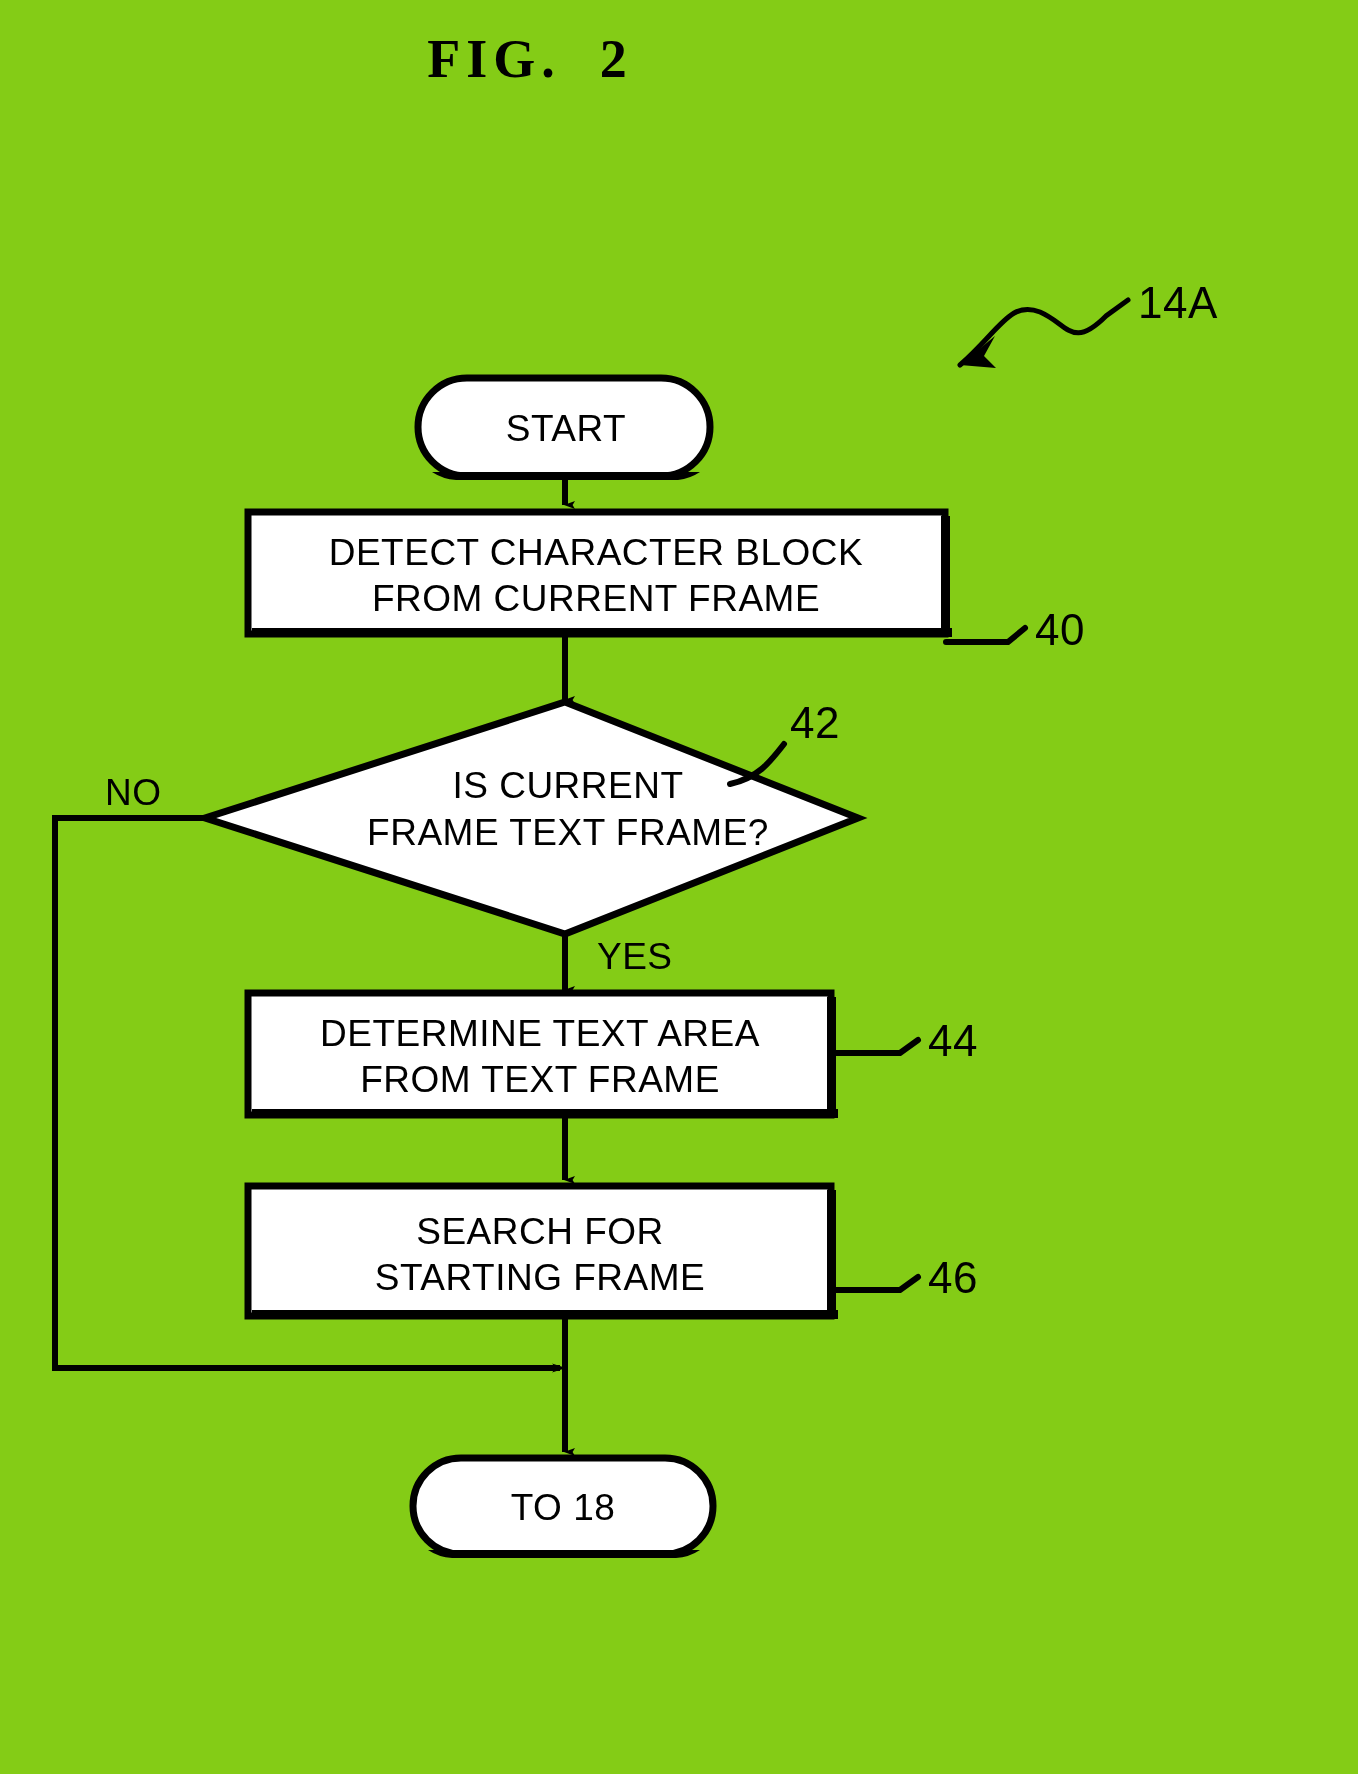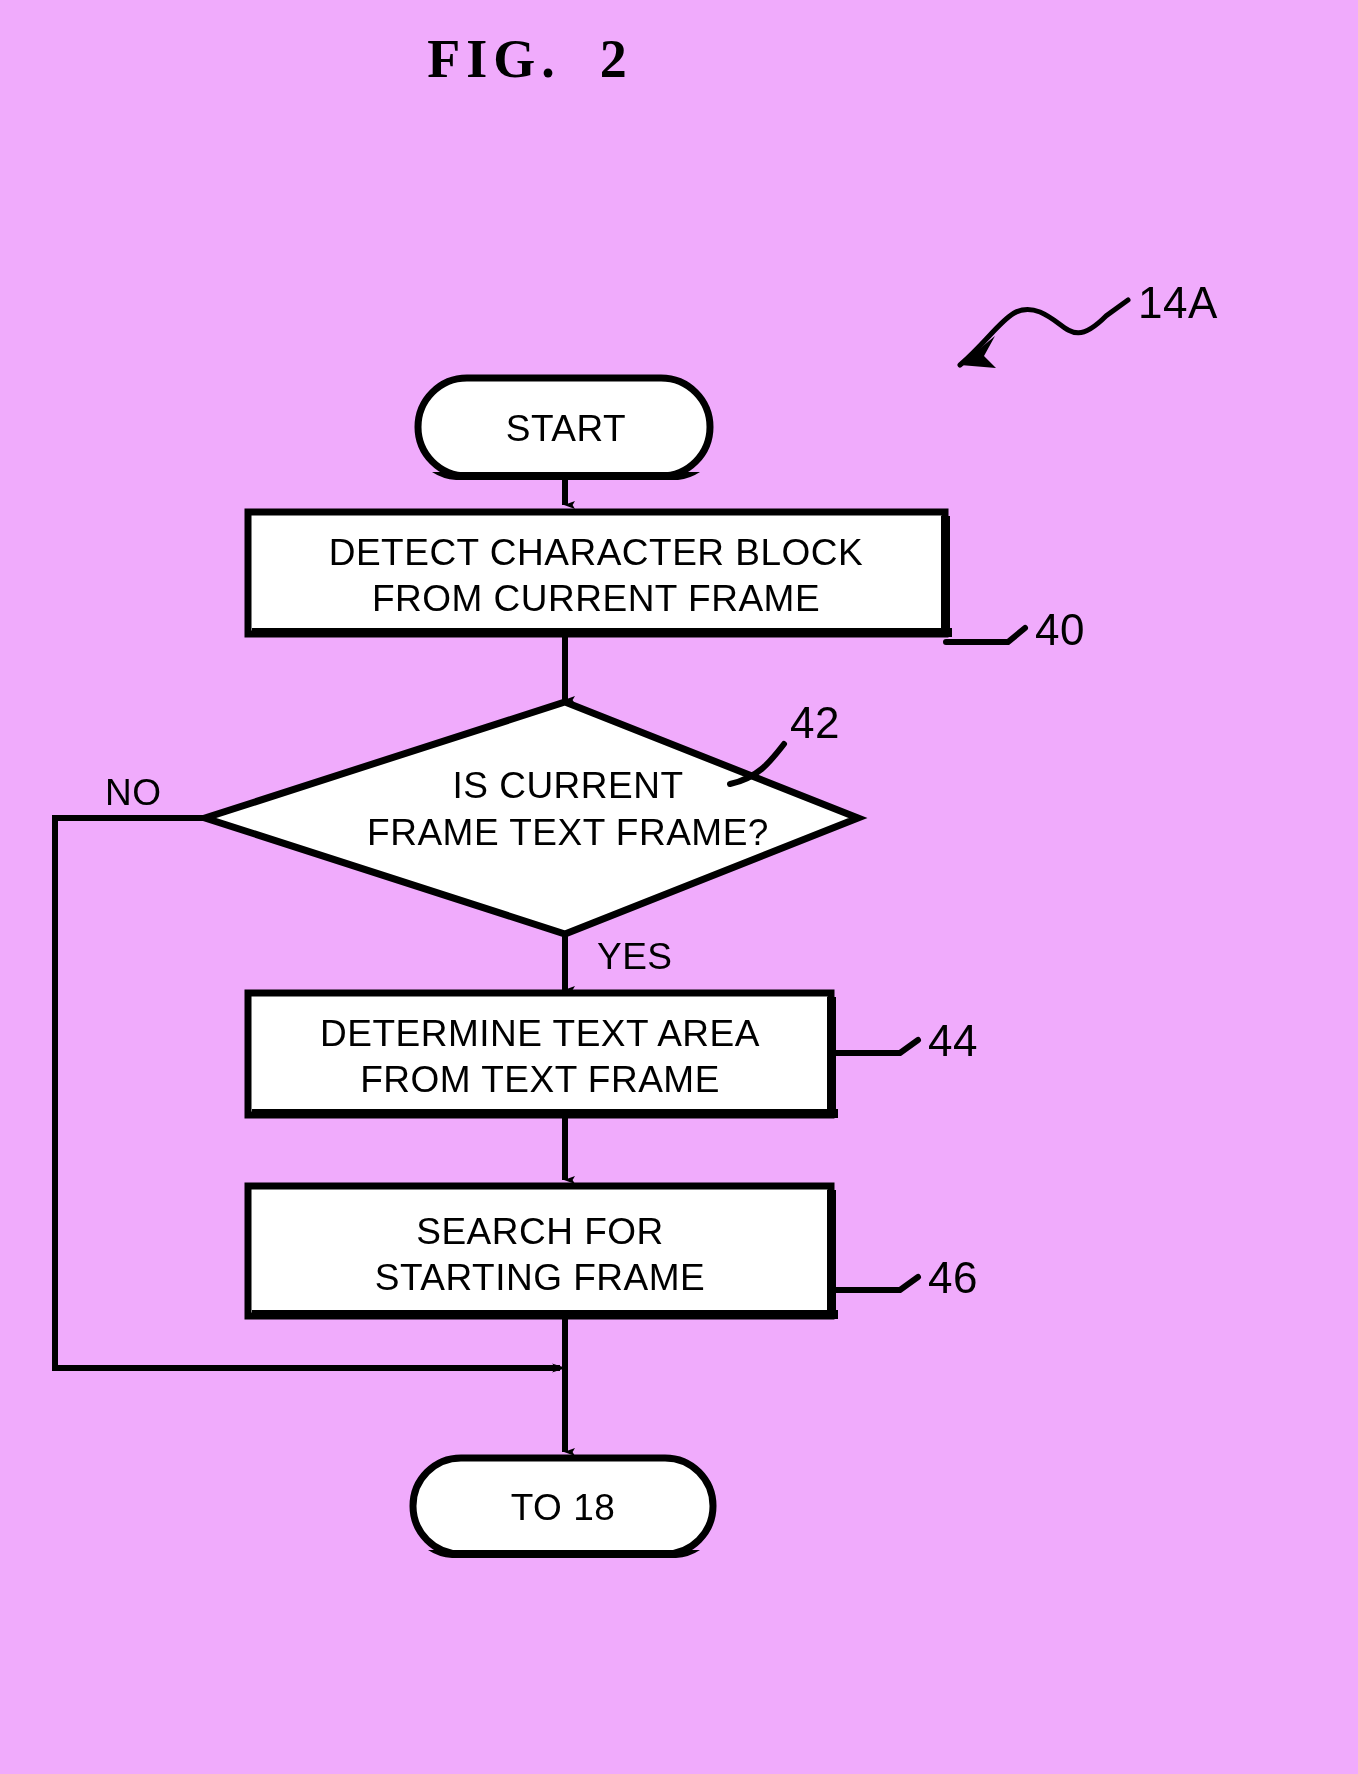--- a/index.html
+++ b/index.html
@@ -4,21 +4,21 @@
 <style>
   html, body {
     margin: 0;
     padding: 0;
     background: #ffffff;
   }
   #page {
     position: relative;
     width: 1358px;
     height: 1774px;
-    background: #f0abfc;
+    background: #84cc16;
     overflow: hidden;
     font-family: "Liberation Sans", sans-serif;
   }
   #fig-title {
     position: absolute;
     left: 0;
     top: 28px;
     width: 1060px;
     text-align: center;
     font-family: "Liberation Serif", serif;

